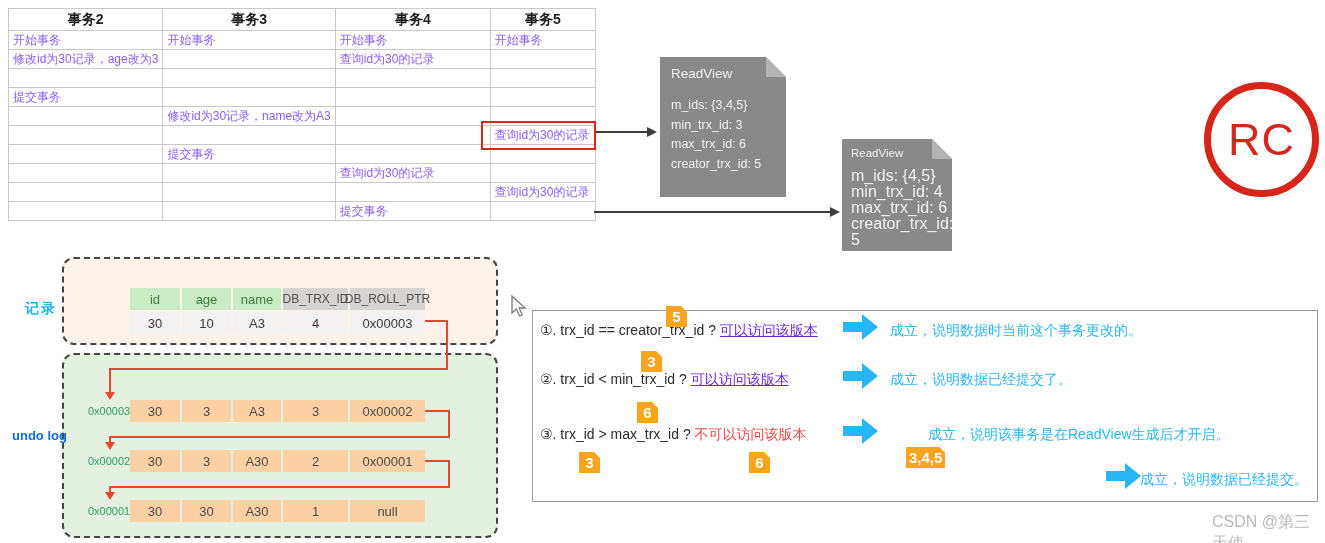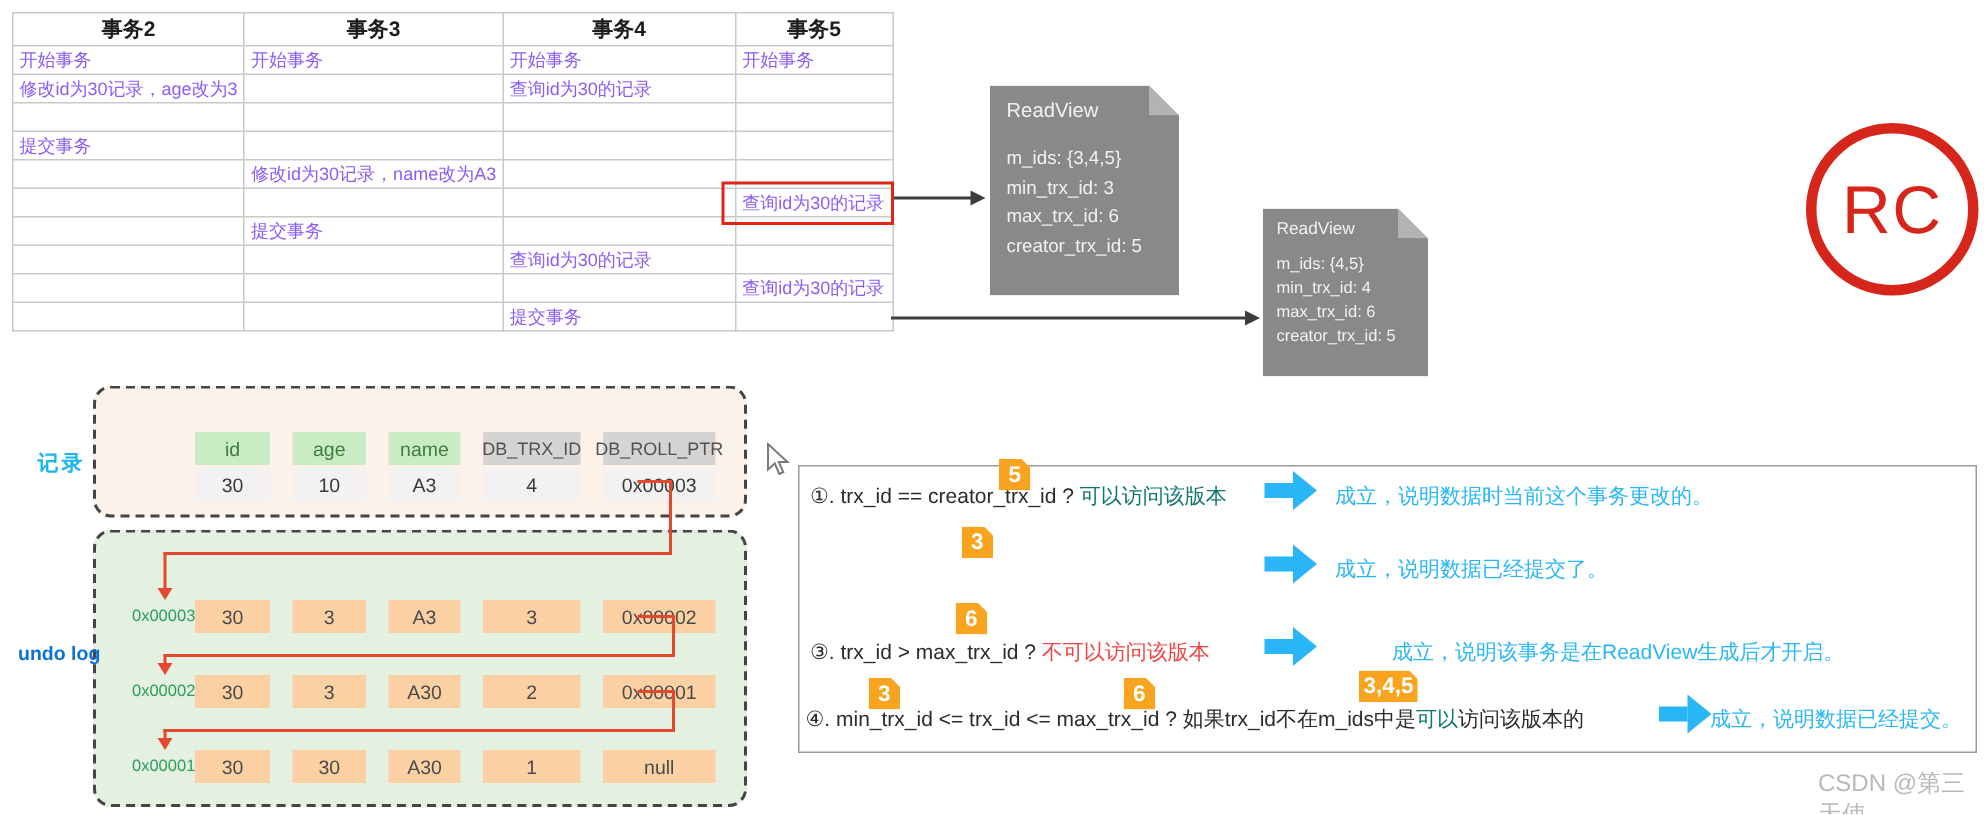--- a/index.html
+++ b/index.html
@@ -21,53 +21,53 @@
   .note{position:absolute;background:#898989;color:#f1f1f1;
         clip-path:polygon(0 0,calc(100% - 20px) 0,100% 20px,100% 100%,0 100%);}
   .note .fold{position:absolute;top:0;right:0;width:20px;height:20px;background:#b3b3b3;
         clip-path:polygon(0 0,100% 100%,0 100%);}
   .note1{left:660px;top:57px;width:126px;height:140px;padding:9px 0 0 11px;box-sizing:border-box;}
   .note1 .nt{font-size:13.5px;}
   .note1 .nl{font-size:12.5px;line-height:19.5px;}
   .note1 .gap{height:15px;}
   .note2{left:842px;top:139px;width:110px;height:112px;padding:8px 0 0 9px;box-sizing:border-box;}
   .note2 .nt{font-size:11.5px;}
-  .note2 .nl{font-size:11px;line-height:16px;}
+  .note2 .nl{font-size:16px;line-height:16px;}
   .note2 .gap{height:9px;}
 
   
   .rc{position:absolute;left:1204px;top:82px;width:101px;height:101px;border:7px solid #d6251a;
       border-radius:50%;display:flex;align-items:center;justify-content:center;
       font-size:45px;color:#d6251a;letter-spacing:1px;}
 
   
   .dash-box{position:absolute;border:2px dashed #454545;border-radius:12px;box-sizing:border-box;}
   .rec-box{left:62px;top:257px;width:436px;height:88px;background:#fdf2ea;}
   .undo-box{left:62px;top:353px;width:436px;height:185px;background:#e4f1e0;}
   .rec-label{position:absolute;left:25px;top:300px;font-size:14px;font-weight:bold;color:#18b6ee;letter-spacing:2px;}
   .undo-label{position:absolute;left:12px;top:428px;font-size:13px;font-weight:bold;color:#0d6fd8;}
 
   
-  .mrow{position:absolute;display:flex;gap:15px;}
+  .mrow{position:absolute;display:flex;gap:2px;}
   .mcell{height:22px;display:flex;align-items:center;justify-content:center;font-size:13px;}
   .w0{width:50px}.w1{width:49px}.w2{width:48px}.w3{width:65px}.w4{width:75px}
   .h-green{background:#c9ecc4;color:#3f7d40;}
   .h-gray{background:#d6d3d3;color:#515151;font-size:12px;}
   .v-gray{background:#f3f1f1;color:#3a3a3a;}
   .v-peach{background:#fbd1a4;color:#4a4a4a;}
   .addr{position:absolute;font-size:11px;color:#2da05e;width:40px;text-align:left;}
 
   
   .rseg{position:absolute;background:#e2492f;}
   .rdown{position:absolute;width:0;height:0;border-left:5px solid transparent;border-right:5px solid transparent;border-top:8px solid #e2492f;}
 
   
   .rules-panel{position:absolute;left:532px;top:310px;width:784px;height:190px;border:1px solid #9a9a9a;background:#fff;}
   .rule-text{position:absolute;font-size:14px;color:#2b2b2b;white-space:nowrap;z-index:3;}
-  .vg{color:#0f766e;}
+  .vg{color:#6d28d9;text-decoration:underline;}
   .vr{color:#ef4444;}
   .result{position:absolute;font-size:14px;color:#29b6f6;white-space:nowrap;z-index:3;}
   .badge{position:absolute;z-index:4;background:#f8a41f;color:#fff;font-weight:bold;font-size:15px;
          height:21px;min-width:21px;line-height:21px;text-align:center;padding:0 3px;box-sizing:border-box;
          clip-path:polygon(0 0,calc(100% - 6px) 0,100% 6px,100% 100%,0 100%);}
   .flow-arrow{position:absolute;width:36px;height:26px;z-index:3;}
   .flow-arrow .stem{position:absolute;left:0;top:8px;width:19px;height:10px;background:#29b6f6;}
   .flow-arrow .head{position:absolute;left:19px;top:0;width:0;height:0;
          border-left:16px solid #29b6f6;border-top:13px solid transparent;border-bottom:13px solid transparent;}
 
@@ -253,38 +253,38 @@
 
   <div class="badge" style="left:666px;top:306px;">5</div>
   <div class="rule-text" style="left:540px;top:322px;"><span>①. trx_id  == creator_trx_id ? </span><span class="vg">可以访问该版本</span></div>
   <div class="flow-arrow" style="left:843px;top:314px;">
       <div class="stem"></div>
       <div class="head"></div>
     </div>
   <div class="result" style="left:890px;top:322px;">成立，说明数据时当前这个事务更改的。</div>
 
   <div class="badge" style="left:641px;top:351px;">3</div>
+  <div class="rule-text" style="left:540px;top:371px;"><span>②. trx_id &lt; min_trx_id ? </span><span class="vg">可以访问该版本</span></div>
   <div class="flow-arrow" style="left:843px;top:363px;">
       <div class="stem"></div>
       <div class="head"></div>
     </div>
   <div class="result" style="left:890px;top:371px;">成立，说明数据已经提交了。</div>
 
   <div class="badge" style="left:637px;top:402px;">6</div>
   <div class="rule-text" style="left:540px;top:426px;"><span>③. trx_id &gt; max_trx_id ? </span><span class="vr">不可以访问该版本</span></div>
   <div class="flow-arrow" style="left:843px;top:418px;">
       <div class="stem"></div>
       <div class="head"></div>
     </div>
   <div class="result" style="left:890px;top:426px;margin-left:38px;">成立，说明该事务是在ReadView生成后才开启。</div>
 
   <div class="badge" style="left:579px;top:452px;">3</div>
   <div class="badge" style="left:749px;top:452px;">6</div>
   <div class="badge" style="left:906px;top:447px;">3,4,5</div>
-  <div class="rule-text" style="left:537px;top:471px;"><span>④. min_trx_id &lt;= trx_id &lt;= max_trx_id ?  如果trx_id不在m_ids中是</span><span class="vg">可以</span><span>访问该版本的</span></div>
   <div class="flow-arrow" style="left:1106px;top:463px;">
       <div class="stem"></div>
       <div class="head"></div>
     </div>
   <div class="result" style="left:1140px;top:471px;">成立，说明数据已经提交。</div>
 
   <svg class="cursor" width="18" height="24" viewBox="0 0 18 24">
     <path d="M2 1 L2 18 L6.5 14 L9.5 21 L12.2 19.8 L9.2 13 L15 13 Z" fill="#fbfbfb" stroke="#7a7a7a" stroke-width="1.3"></path>
   </svg>
 

